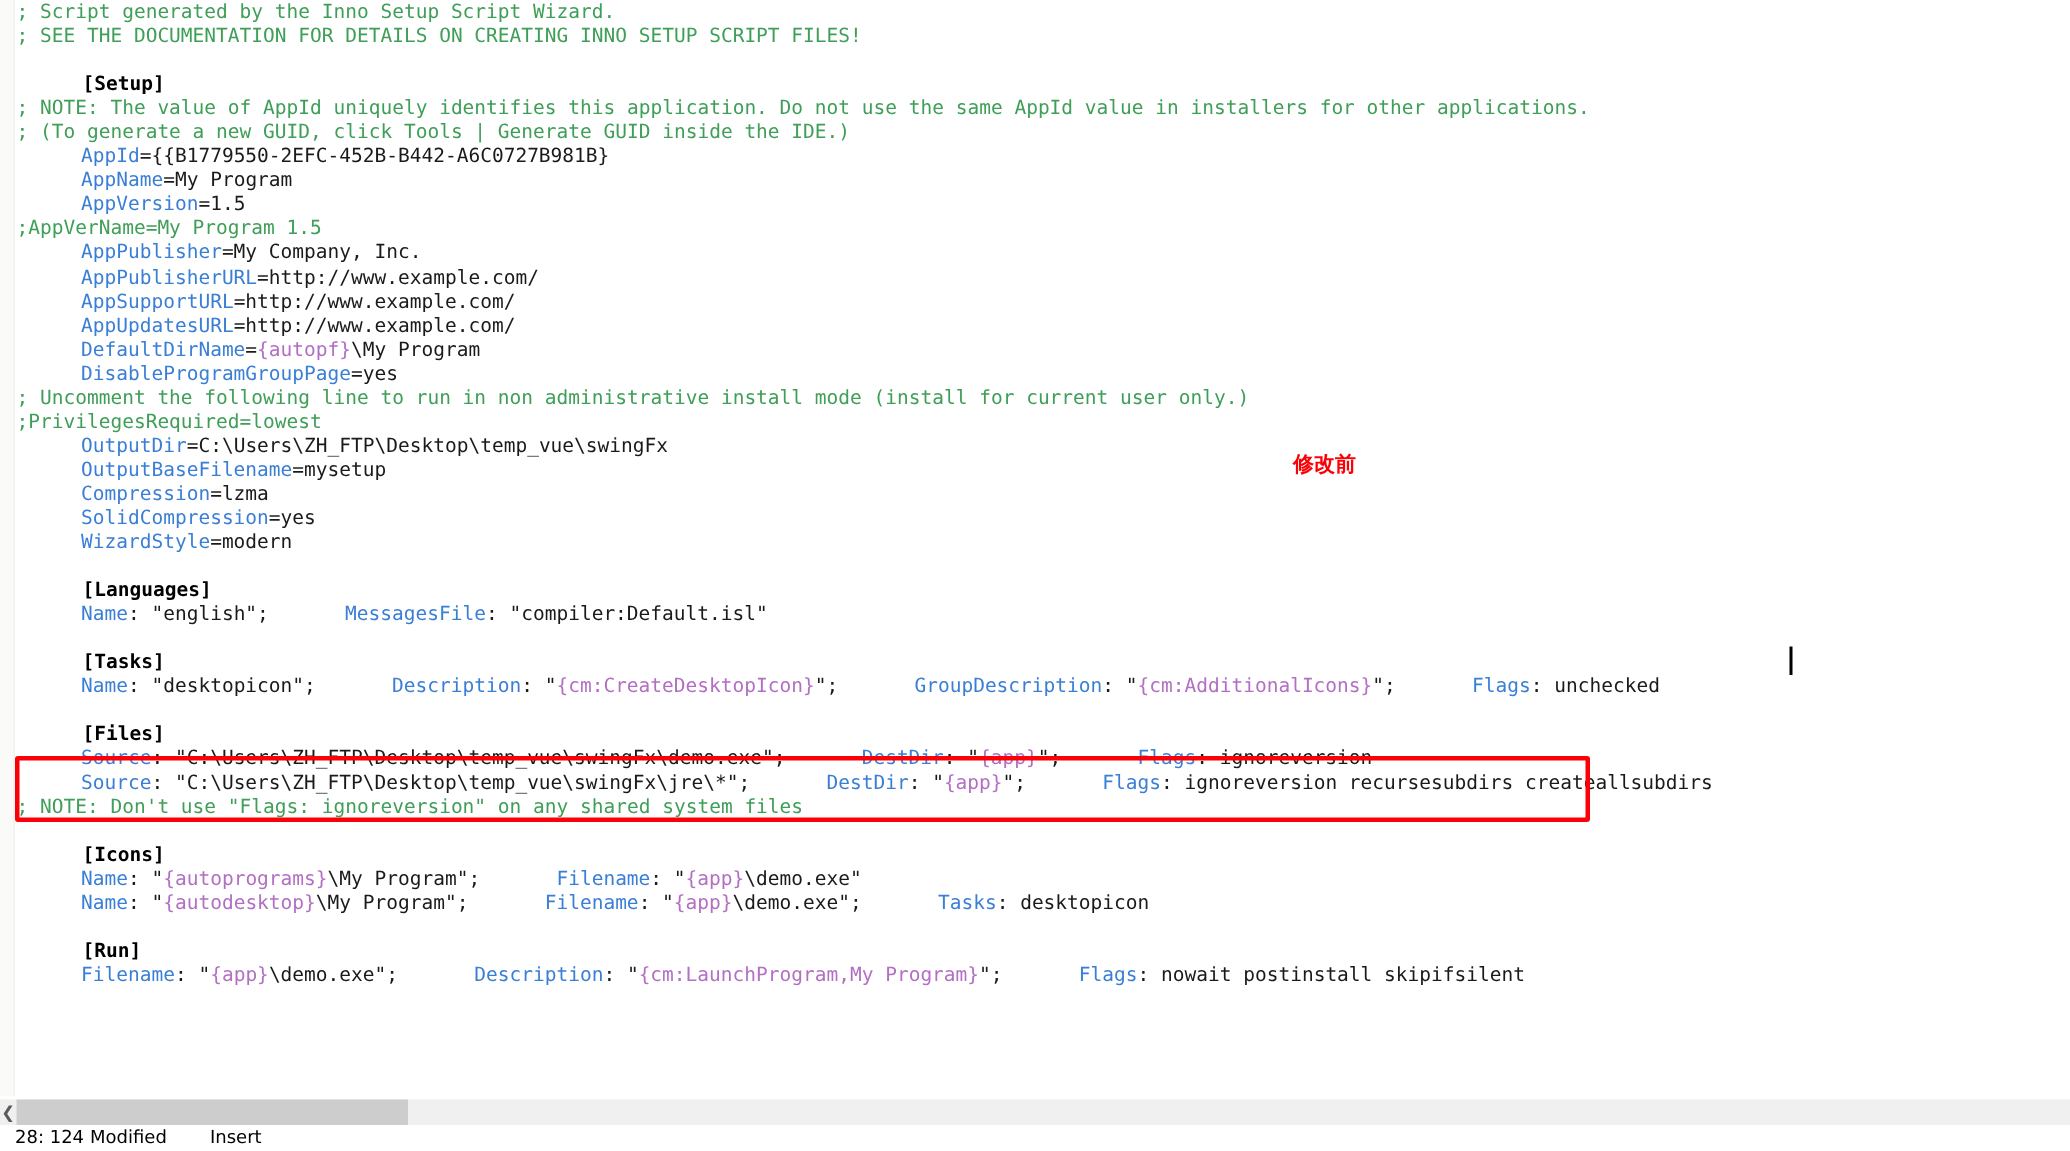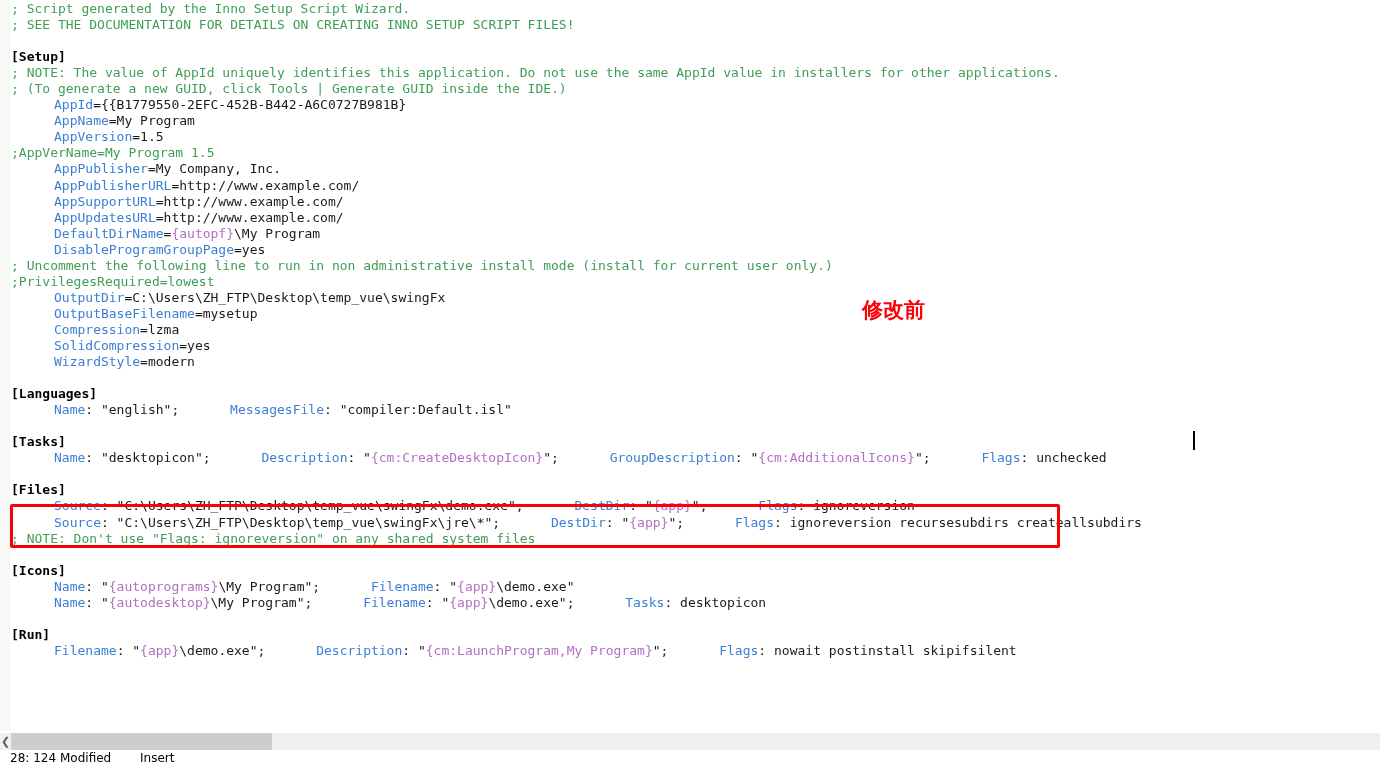--- a/index.html
+++ b/index.html
@@ -56,21 +56,21 @@
     letter-spacing: 0px;
   }
 
   .line {
     height: 16.05px;
     white-space: pre;
   }
 
   
   .cmt   { color: #3f9e57; }
-  .sect  { color: #000000; font-weight: bold; }
+  .sect  { color: #000000; font-weight: bold; margin-left: 44px; }
   .key   { color: #3a7fd5; padding-left: 43px; }
   .txt   { color: #1a1a1a; }
   .const { color: #b26fc4; text-align: center; }
 
   
   .redbox {
     position: absolute;
     left: 10px;
     top: 504px;
     width: 1050px;
@@ -82,21 +82,21 @@
     pointer-events: none;
   }
 
   
   .zh-label {
     position: absolute;
     left: 862px;
     top: 297px;
     color: #fb0007;
     font-family: "DejaVu Sans", "Liberation Sans", sans-serif;
-    font-size: 21px;
+    font-size: 14px;
     font-weight: bold;
     line-height: 26px;
     white-space: nowrap;
   }
 
   
   .caret {
     position: absolute;
     left: 1193px;
     top: 431px;

